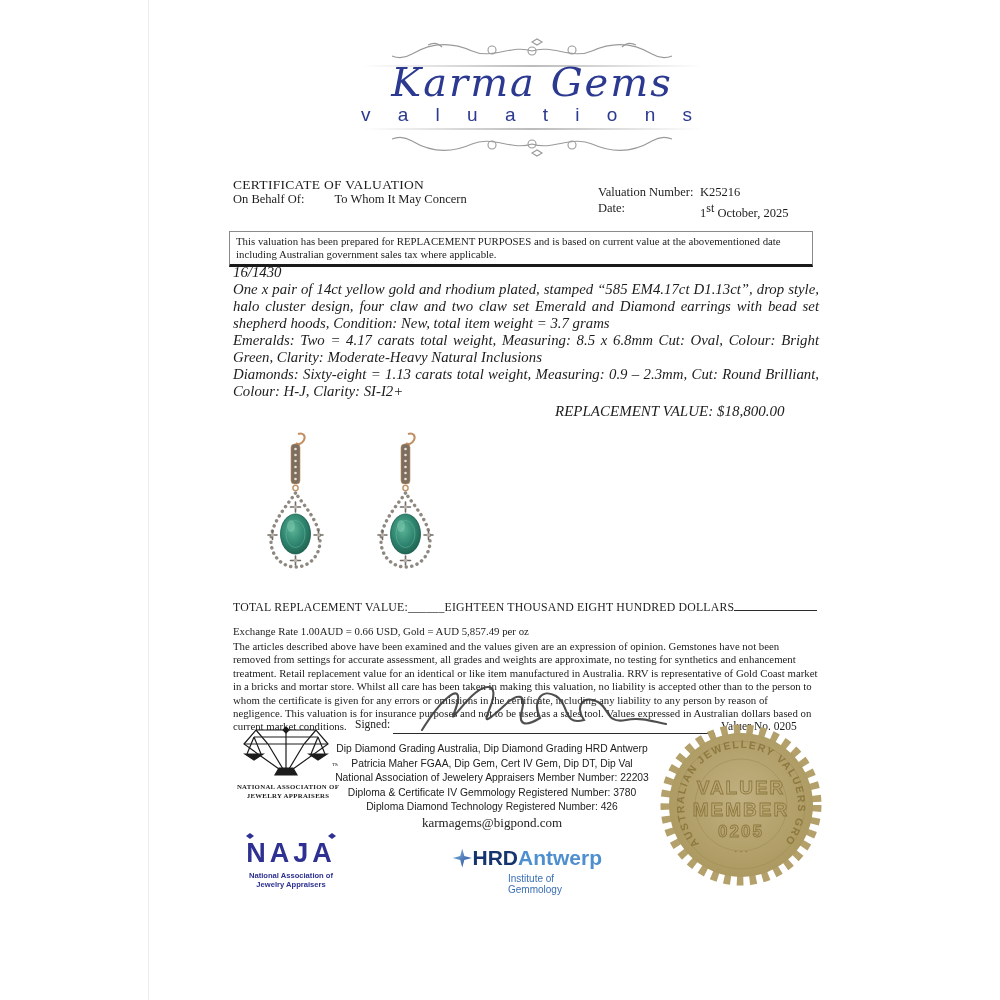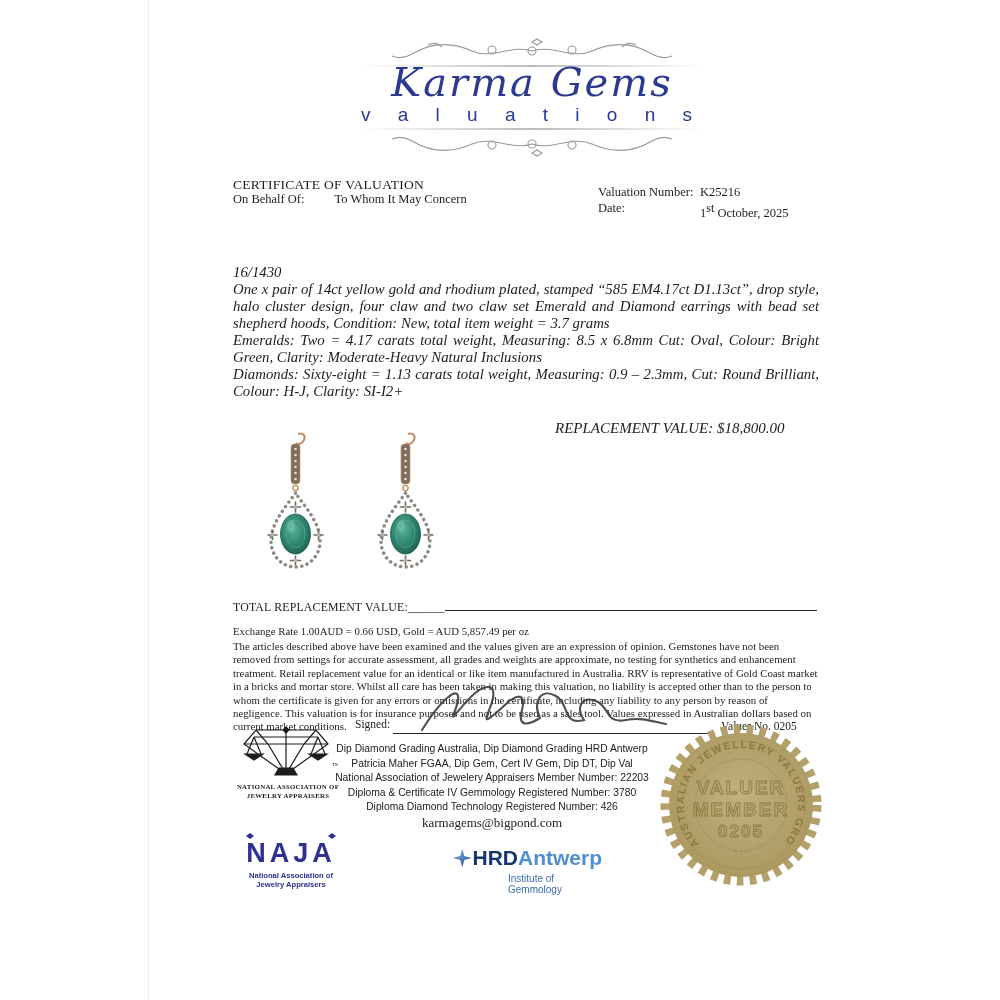--- a/index.html
+++ b/index.html
@@ -29,21 +29,21 @@
   
   .notice{position:absolute;left:229px;top:231px;width:570px;
           border:1px solid #8a8a8a;border-bottom:3px solid #1a1a1a;
           padding:3px 6px 4px 6px;font-size:10.8px;line-height:12.5px;}
 
   
   .item{position:absolute;left:233px;top:264px;width:586px;
         font-style:italic;font-size:14.8px;line-height:17px;}
   .item p{margin:0;text-align:justify;}
   .item .ref{text-align:left;}
-  .item .rv{margin-top:20px;padding-left:322px;text-align:left;font-size:15px;}
+  .item .rv{margin-top:3px;padding-left:322px;text-align:left;font-size:15px;}
 
   
   .earrings{position:absolute;left:248px;top:428px;}
 
   
   .total-line{position:absolute;left:233px;top:597px;width:584px;display:flex;
               align-items:baseline;font-size:11.8px;letter-spacing:.2px;}
   .total-line .fill{flex:1;border-bottom:1px solid #2a2a2a;height:13px;}
   .exchange{position:absolute;left:233px;top:625px;font-size:10.8px;}
   .fineprint{position:absolute;left:233px;top:640px;width:586px;font-size:10.8px;line-height:13.4px;}
@@ -116,20 +116,21 @@
 
   <div class="cert-title">CERTIFICATE OF VALUATION</div>
   <div class="behalf">
     <span class="lbl">On Behalf Of:</span><span>To Whom It May Concern</span>
   </div>
   <div class="vn-label">Valuation Number:</div>
   <div class="vn-value">K25216</div>
   <div class="dt-label">Date:</div>
   <div class="dt-value"><span>1</span><sup>st</sup><span> October, 2025</span></div>
 
+  <div class="notice">This valuation has been prepared for REPLACEMENT PURPOSES and is based on current value at the abovementioned date including Australian government sales tax where applicable.</div>
 
   <div class="item">
     <p class="ref">16/1430</p>
     <p>One x pair of 14ct yellow gold and rhodium plated, stamped “585 EM4.17ct D1.13ct”, drop style, halo cluster design, four claw and two claw set Emerald and Diamond earrings with bead set shepherd hoods, Condition: New, total item weight = 3.7 grams</p>
     <p>Emeralds: Two = 4.17 carats total weight, Measuring: 8.5 x 6.8mm Cut: Oval, Colour: Bright Green, Clarity: Moderate-Heavy Natural Inclusions</p>
     <p>Diamonds: Sixty-eight = 1.13 carats total weight, Measuring: 0.9 – 2.3mm, Cut: Round Brilliant, Colour: H-J, Clarity: SI-I2+</p>
     <p class="rv">REPLACEMENT VALUE: $18,800.00</p>
   </div>
 
   <svg class="earrings" width="210" height="155" viewBox="0 0 210 155">
@@ -167,20 +168,21 @@
         <ellipse cx="41" cy="96" rx="4" ry="6" fill="#8fd4bc" opacity="0.4"></ellipse>
       </g>
     </defs>
     <use href="#earring" x="2" y="2"></use>
     <use href="#earring" x="112" y="2"></use>
   </svg>
 
   <div class="total-line">
     <span>TOTAL REPLACEMENT VALUE:</span>
       <span>______</span>
+      <span>EIGHTEEN THOUSAND EIGHT HUNDRED DOLLARS</span>
     <span class="fill"></span>
   </div>
 
   <div class="exchange">Exchange Rate 1.00AUD = 0.66 USD, Gold = AUD 5,857.49 per oz</div>
   <div class="fineprint">The articles described above have been examined and the values given are an expression of opinion. Gemstones have not been removed from settings for accurate assessment, all grades and weights are approximate, no testing for synthetics and enhancement treatment. Retail replacement value for an identical or like item manufactured in Australia. RRV is representative of Gold Coast market in a bricks and mortar store. Whilst all care has been taken in making this valuation, no liability is accepted other than to the person to whom the certificate is given for any errors or omissions in the certificate, including any liability to any person by reason of negligence. This valuation is for insurance purposes and not to be used as a sales tool. Values expressed in Australian dollars based on current market conditions.</div>
 
   <svg class="sig-svg" width="310" height="58" viewBox="0 0 310 58">
     <path d="M8,50 C28,18 46,4 44,20 C42,34 30,48 52,22 C70,2 84,2 78,22 C73,38 64,50 92,24 C104,13 112,14 108,30 C104,44 110,48 126,38 C118,20 128,8 142,16 C156,24 148,46 170,40 C160,26 170,14 184,22 C196,29 192,44 212,40 C228,37 240,42 252,44" fill="none" stroke="#3c3c3c" stroke-width="2.1" stroke-linecap="round" opacity="0.9"></path>
   </svg>
   <div class="signed-row">

